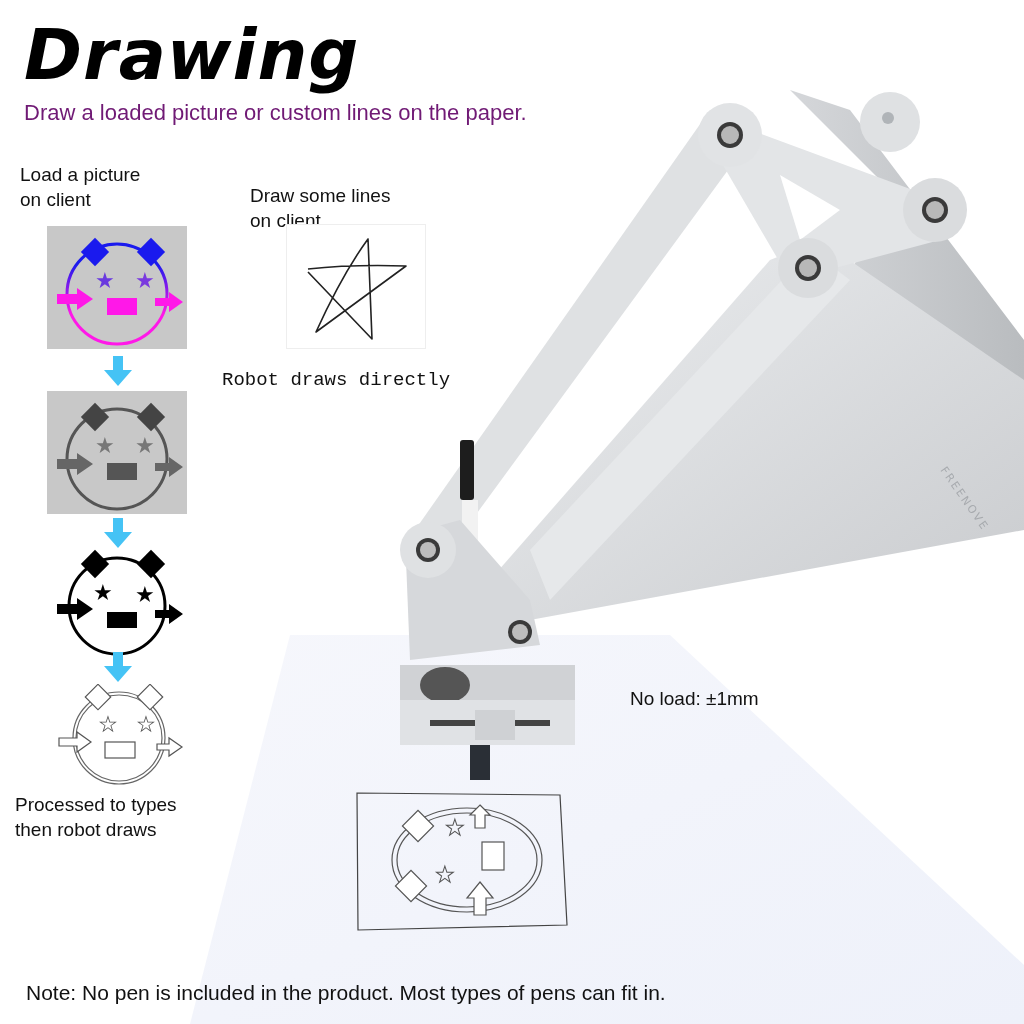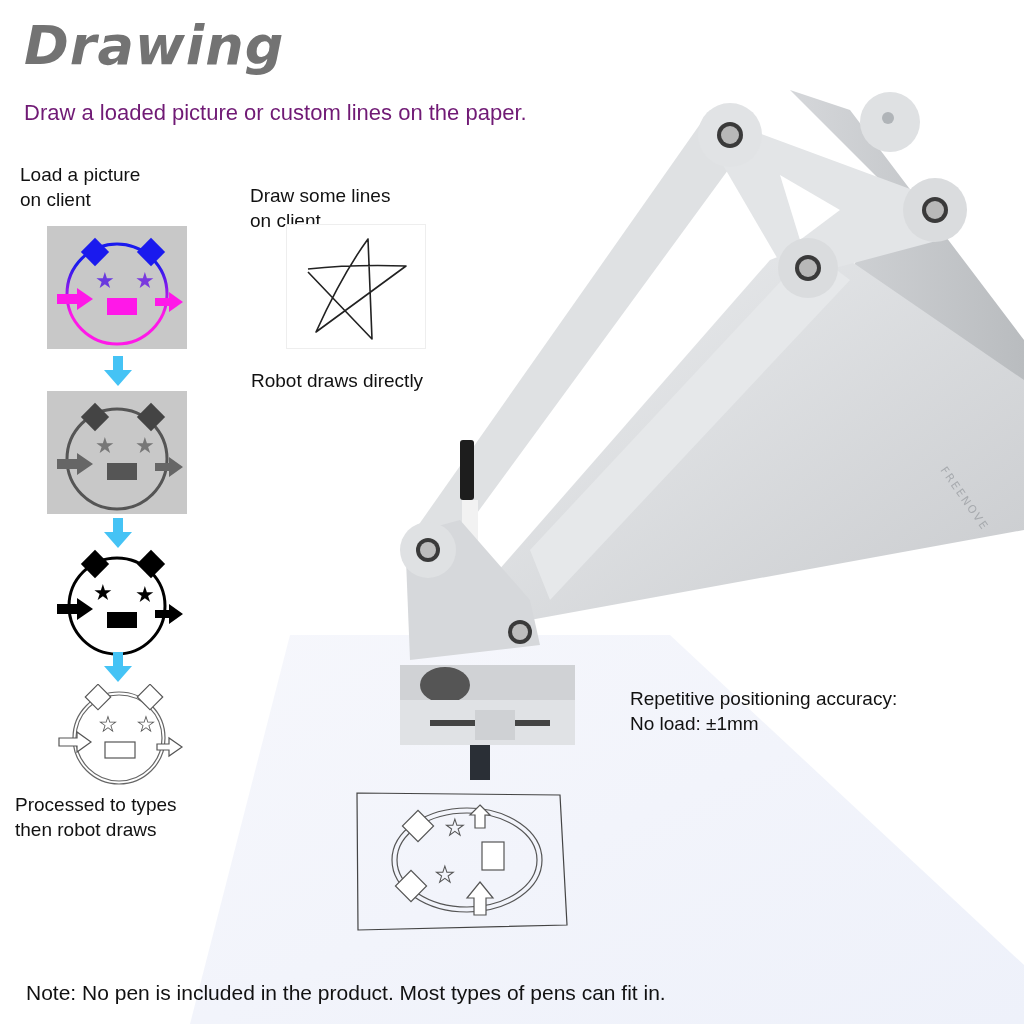--- a/index.html
+++ b/index.html
@@ -1,18 +1,18 @@
 <!DOCTYPE html>
 <html><head>
 <meta charset="utf-8">
 <style>
   html, body { margin:0; padding:0; }
   body { width:1024px; height:1024px; background:#ffffff; position:relative; overflow:hidden; font-family:"DejaVu Sans", sans-serif; color:#111; }
   .abs { position:absolute; }
-  .title { left:24px; top:14px; font-size:54px; font-weight:bold; font-style:italic; color:#737373; letter-spacing:1px; font-family:"DejaVu Sans", sans-serif; }
+  .title { left:24px; top:14px; font-size:70px; font-weight:bold; font-style:italic; color:#000000; letter-spacing:1px; font-family:"DejaVu Sans", sans-serif; }
   .subtitle { left:24px; top:100px; font-size:22px; color:#701a75; font-family:"Liberation Sans", sans-serif; }
   .caption { font-size:19px; line-height:25px; color:#111; font-family:"Liberation Sans", sans-serif; }
   .arrow { width:36px; height:30px; }
   .paper { left:190px; top:635px; width:834px; height:389px; }
   .note { left:26px; top:981px; font-size:21px; font-family:"Liberation Sans", sans-serif; color:#111; }
   .acc { left:630px; top:686px; width:340px; }
 </style>
 </head>
 <body>
 
@@ -175,20 +175,19 @@
 </div>
 
 <div class="abs caption" style="left:250px;top:162px;width:212px;margin-top:21px;">
   <div>Draw some lines</div>
   <div>on client</div>
 </div>
 <svg class="abs" style="left:286px;top:224px;" width="140" height="125" viewBox="0 0 140 125">
   <rect x="0.5" y="0.5" width="139" height="124" fill="#fff" stroke="#eeeeee"></rect>
   <path d="M22,45 C50,42 90,41 120,42 L30,108 C45,75 60,45 82,15 L86,115 L22,48" fill="none" stroke="#222" stroke-width="1.6" stroke-linejoin="round"></path>
 </svg>
-<div class="abs caption" style="left:251px;top:368px;width:232px;">Robot draws directly</div>
+<div class="abs caption" style="left:222px;top:368px;width:232px;font-family:Liberation Mono, monospace;">Robot draws directly</div>
 
 <div class="abs caption acc">
-  <div>Repetitive positioning accuracy:</div>
   <div>No load: ±1mm</div>
 </div>
 
 <div class="abs note">Note: No pen is included in the product. Most types of pens can fit in.</div>
 
 </body></html>

